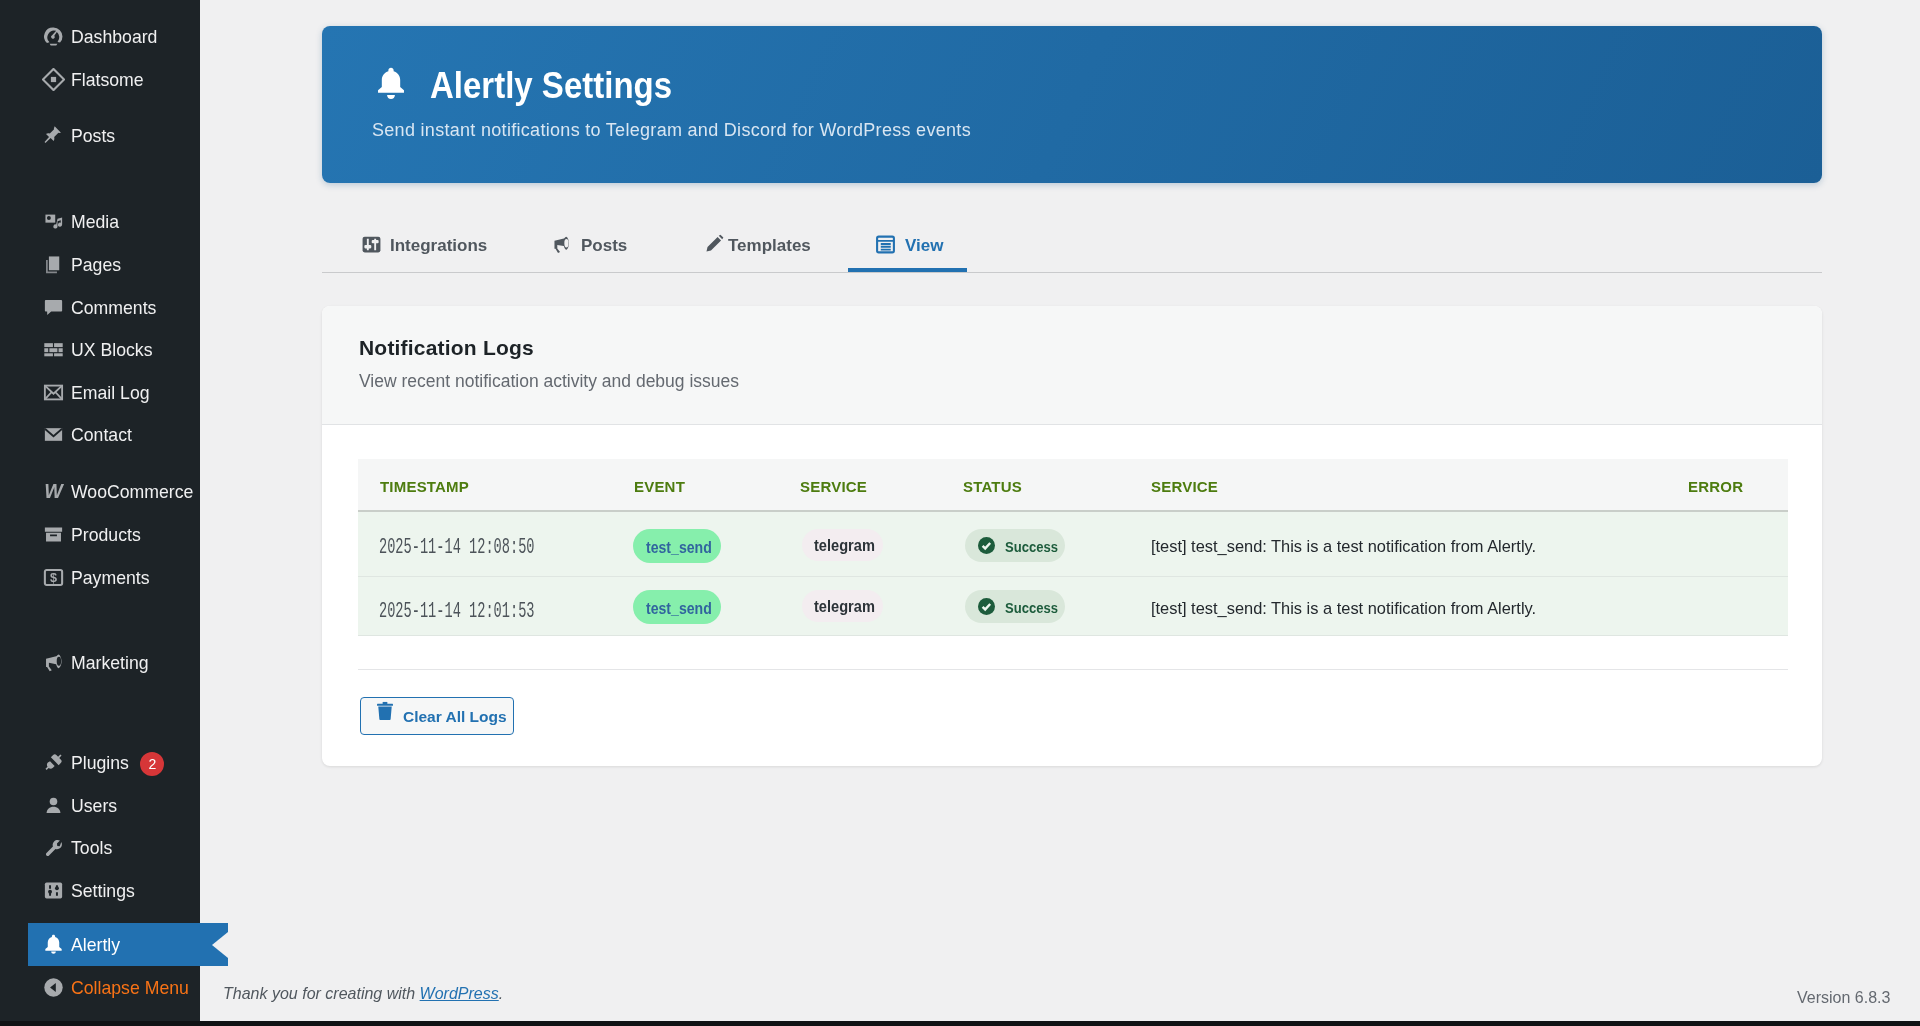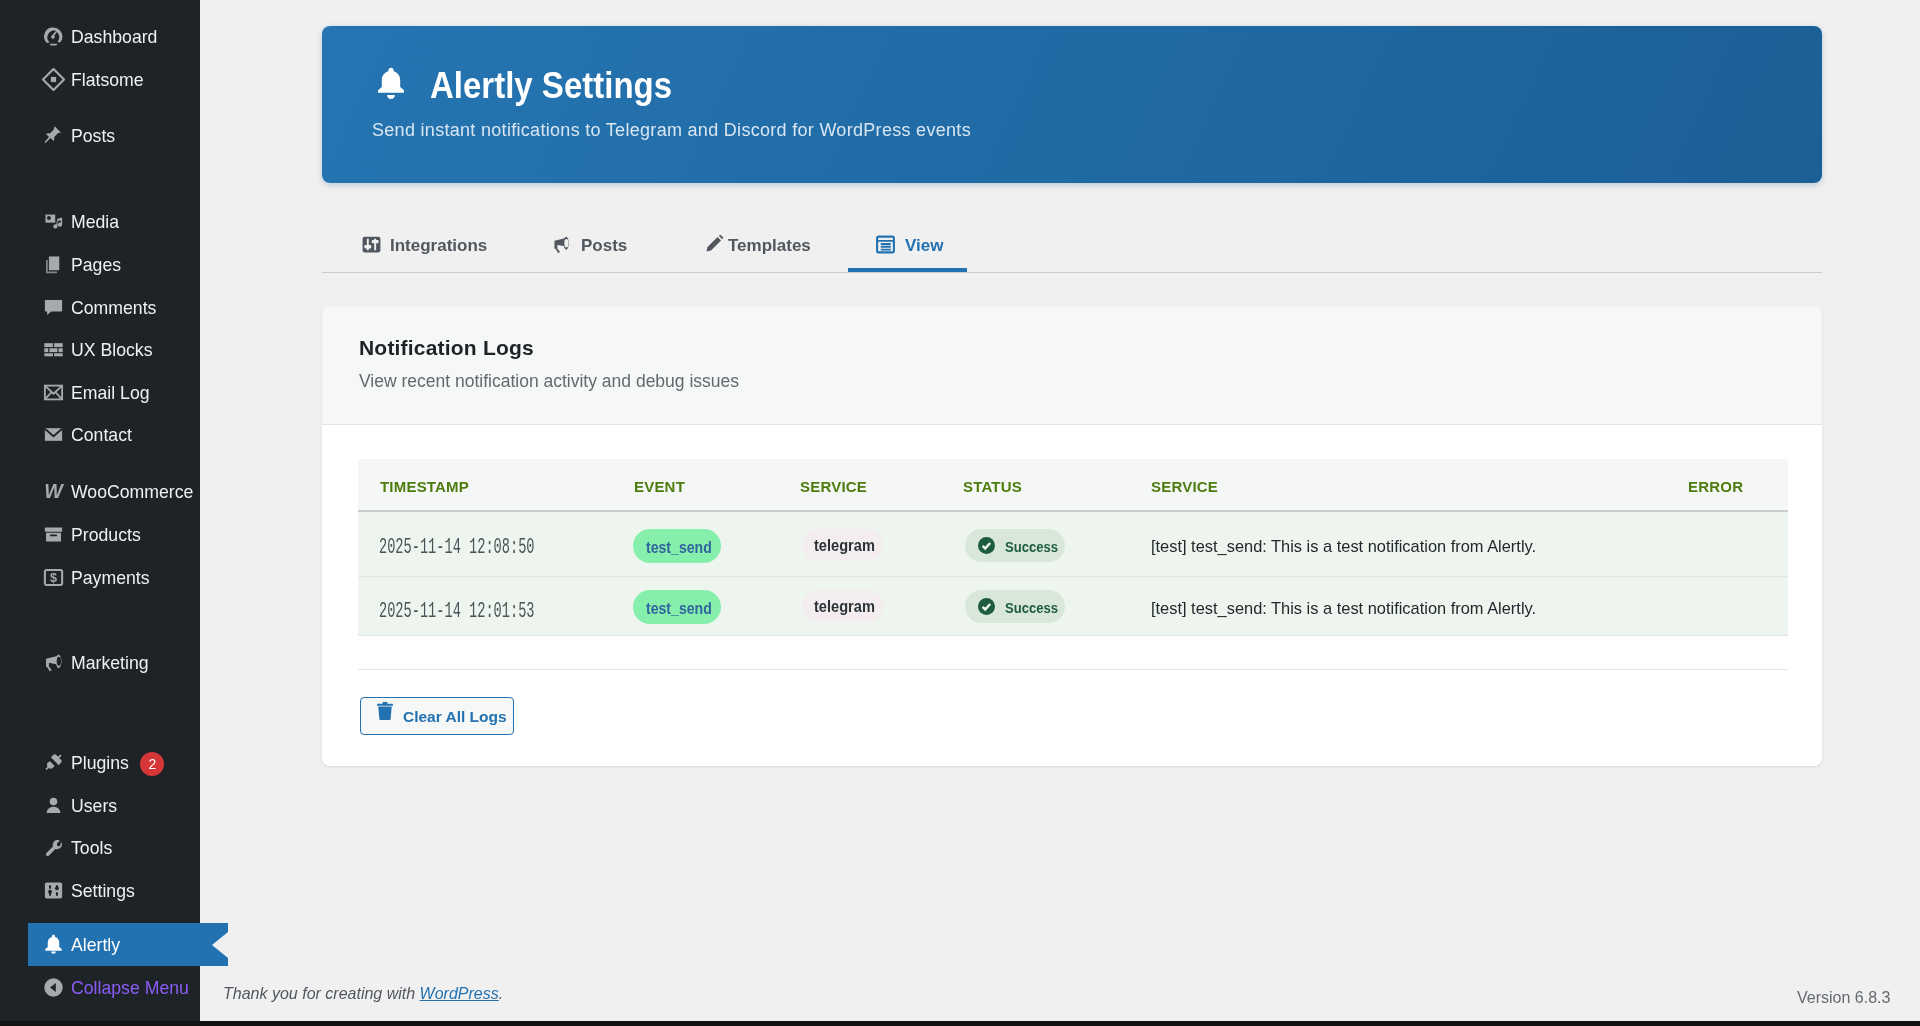--- a/index.html
+++ b/index.html
@@ -10,21 +10,21 @@
   
   #sidebar { position:absolute; left:0; top:0; width:200px; height:1026px; background:#1d2327; z-index:5; }
   .mi { position:absolute; left:0; width:200px; height:43px; color:#f0f0f1; font-size:19px;margin-left:28px; }
   .mi .ic { position:absolute; left:14px; top:10px; width:23px; height:23px; }
   .mi .lb { position:absolute; left:43px; top:0; line-height:43px; white-space:nowrap; }
   .mi .lt { display:inline-block; transform:scaleX(0.93); transform-origin:0 50%; }
   .mi svg { display:block; }
   .badge { display:inline-block; background:#d63638; color:#fff; border-radius:50%; width:24px; height:24px; line-height:24px; text-align:center; font-size:14px; margin-left:7px; vertical-align:middle; }
   .mi.active { background:#2271b1; color:#fff; }
   .arrow { position:absolute; right:0; top:9px; width:0; height:0; border-top:13px solid transparent; border-bottom:13px solid transparent; border-right:16px solid #f0f0f1; }
-  .collapse { color:#8b5cf6; }
+  .collapse { color:#f97316; }
   
   #banner { position:absolute; left:322px; top:26px; width:1500px; height:157px; border-radius:8px; background:linear-gradient(115deg,#2575b2 0%,#1b5f96 100%); z-index:2; box-shadow:0 2px 6px rgba(30,90,140,.25); }
   #title { left:430px; top:67px; color:#fff; font-size:37.5px; font-weight:bold; transform:scaleX(0.88); }
   #subtitle { left:372px; top:121px; color:#d9e6f2; font-size:18px; letter-spacing:.3px; }
   #bellbig { position:absolute; left:376px; top:67px; z-index:3; }
   
   #tabline { position:absolute; left:322px; top:272px; width:1500px; height:1px; background:#c9cacc; }
   .tab { position:absolute; color:#50575e; font-size:17px; font-weight:bold; }
   .tab.active { color:#2271b1; }
   .tic { position:absolute; top:234px; }

